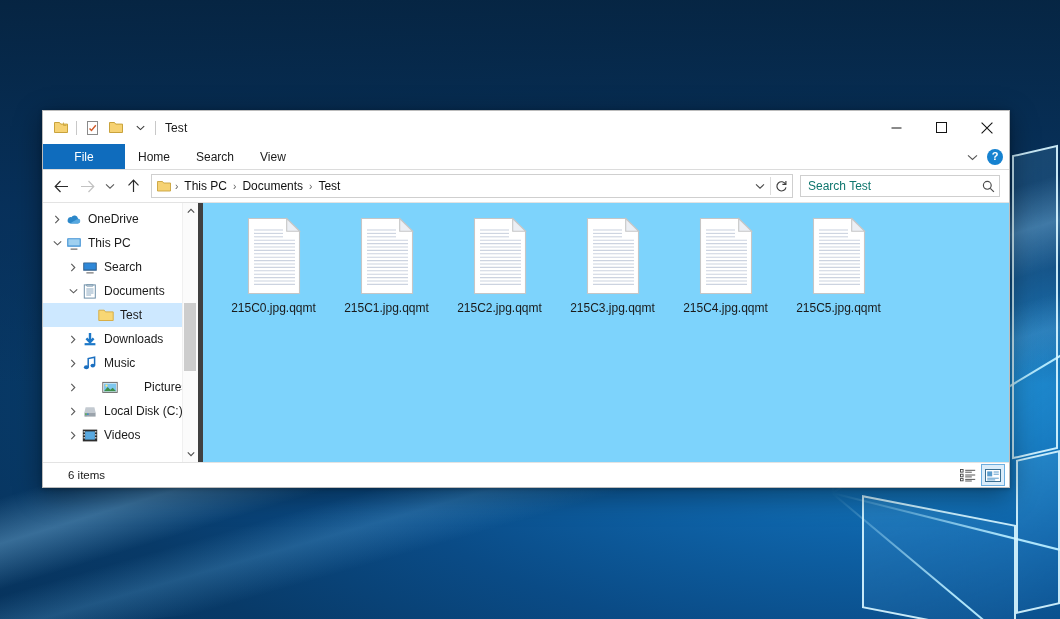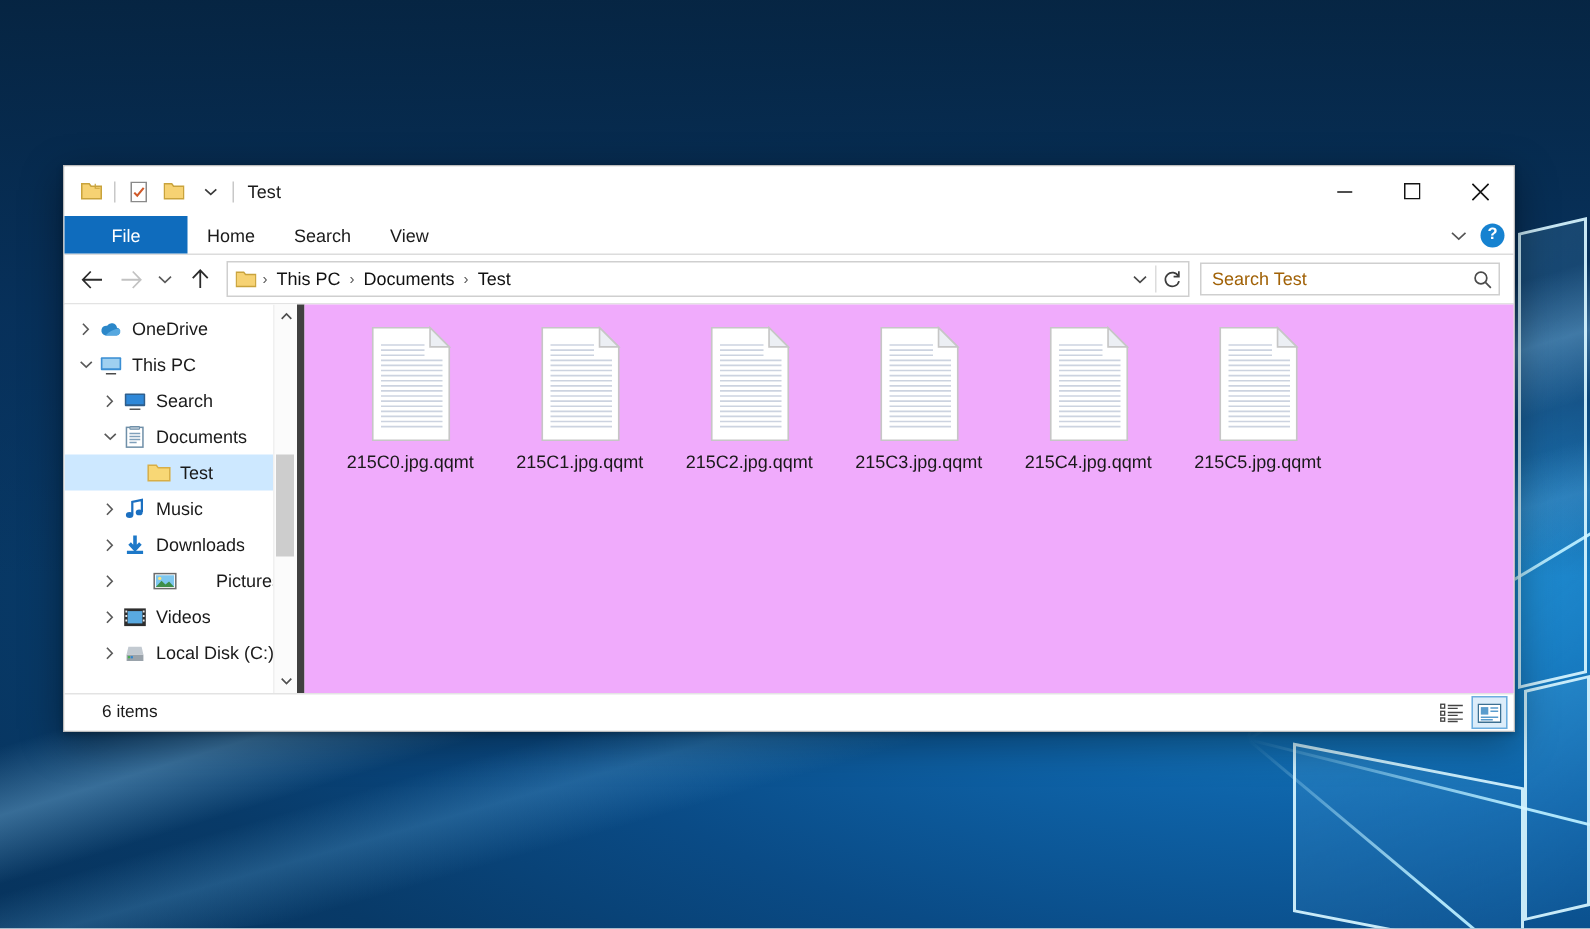--- a/index.html
+++ b/index.html
@@ -147,21 +147,21 @@
   }
   .addr-divider { width: 1px; height: 18px; background: #dcdcdc; }
   .searchbox {
     width: 200px; height: 22px;
     border: 1px solid #cfcfcf; background: #fff;
     display: flex; align-items: center;
     margin-left: 5px;
     padding: 0 4px 0 7px;
     box-sizing: border-box;
   }
-  .search-placeholder { flex: 1; font-size: 12px; color: #a16207; }
+  .search-placeholder { flex: 1; font-size: 12px; color: #0f766e; }
 
   
   .body-row { flex: 1; display: flex; min-height: 0; border-top: 1px solid #e3e3e3; }
 
   
   .navpane {
     width: 155px; min-width: 155px;
     background: #ffffff;
     border-right: 5px solid #404040;
     position: relative;
@@ -202,21 +202,21 @@
   }
   .sb-track { flex: 1; width: 15px; position: relative; }
   .sb-thumb {
     position: absolute; left: 1px; width: 12px;
     top: 37%; height: 30%;
     background: #cdcdcd;
   }
 
   
   .content {
-    flex: 1; background: #f0abfc;
+    flex: 1; background: #7dd3fc;
     position: relative; overflow: hidden;
   }
   .filegrid {
     display: flex; flex-wrap: wrap;
     padding: 8px 0 0 14px;
     gap: 0;
   }
   .fileitem {
     width: 113px;
     padding: 6px 0 4px 0;
@@ -466,88 +466,88 @@
               <div class="nav-label">Test</div>
             </div>
             <div class="nav-item" style="padding-left: 22px;">
               <div class="expander">
                 <svg width="6" height="9" viewBox="0 0 6 9">
                   <path d="M1.3 0.8L4.8 4.5 1.3 8.2" fill="none" stroke="#5a5a5a" stroke-width="1.1"></path>
                 </svg>
               </div>
               <div class="nav-icon">
                 <svg width="16" height="15" viewBox="0 0 16 15">
+                  <path d="M8 1v7.4M4.4 6.4L8 10.2l3.6-3.8" fill="none" stroke="#1d78c8" stroke-width="2.4"></path>
+                  <path d="M2.6 12.2h10.8" stroke="#1d78c8" stroke-width="2.2"></path>
+                </svg>
+              </div>
+              <div class="nav-label">Downloads</div>
+            </div>
+            <div class="nav-item" style="padding-left: 22px;">
+              <div class="expander">
+                <svg width="6" height="9" viewBox="0 0 6 9">
+                  <path d="M1.3 0.8L4.8 4.5 1.3 8.2" fill="none" stroke="#5a5a5a" stroke-width="1.1"></path>
+                </svg>
+              </div>
+              <div class="nav-icon">
+                <svg width="16" height="15" viewBox="0 0 16 15">
                   <path d="M6.2 11V2.6l6.4-1.4v8.2" fill="none" stroke="#1b6fc0" stroke-width="1.5"></path>
                   <ellipse cx="4.4" cy="11.3" rx="2.5" ry="2" fill="#1b6fc0"></ellipse>
                   <ellipse cx="10.8" cy="9.6" rx="2.3" ry="1.9" fill="#1b6fc0"></ellipse>
                 </svg>
               </div>
               <div class="nav-label">Music</div>
-            </div>
-            <div class="nav-item" style="padding-left: 22px;">
-              <div class="expander">
-                <svg width="6" height="9" viewBox="0 0 6 9">
-                  <path d="M1.3 0.8L4.8 4.5 1.3 8.2" fill="none" stroke="#5a5a5a" stroke-width="1.1"></path>
-                </svg>
-              </div>
-              <div class="nav-icon">
-                <svg width="16" height="15" viewBox="0 0 16 15">
-                  <path d="M8 1v7.4M4.4 6.4L8 10.2l3.6-3.8" fill="none" stroke="#1d78c8" stroke-width="2.4"></path>
-                  <path d="M2.6 12.2h10.8" stroke="#1d78c8" stroke-width="2.2"></path>
-                </svg>
-              </div>
-              <div class="nav-label">Downloads</div>
             </div>
             <div class="nav-item" style="padding-left: 22px; gap: 20px;">
               <div class="expander">
                 <svg width="6" height="9" viewBox="0 0 6 9">
                   <path d="M1.3 0.8L4.8 4.5 1.3 8.2" fill="none" stroke="#5a5a5a" stroke-width="1.1"></path>
                 </svg>
               </div>
               <div class="nav-icon">
                 <svg width="16" height="15" viewBox="0 0 16 15">
                   <rect x="0.8" y="2.4" width="14.4" height="10" fill="#fff" stroke="#6b6b6b" stroke-width="1"></rect>
                   <rect x="1.9" y="3.5" width="12.2" height="7.8" fill="#7ec7ef"></rect>
                   <path d="M1.9 11.3l3.8-4.2 2.6 2.6 2.4-2 3.4 3.6z" fill="#3f8f4a"></path>
                   <circle cx="4.5" cy="5.6" r="1.1" fill="#ffe57a"></circle>
                 </svg>
               </div>
               <div class="nav-label">Pictures</div>
-            </div>
-            <div class="nav-item" style="padding-left: 22px;">
-              <div class="expander">
-                <svg width="6" height="9" viewBox="0 0 6 9">
-                  <path d="M1.3 0.8L4.8 4.5 1.3 8.2" fill="none" stroke="#5a5a5a" stroke-width="1.1"></path>
-                </svg>
-              </div>
-              <div class="nav-icon">
-                <svg width="16" height="15" viewBox="0 0 16 15">
-                  <rect x="0.8" y="1.6" width="14.4" height="11.8" fill="#2d2d2d"></rect>
-                  <rect x="3.1" y="3.4" width="9.8" height="8.2" fill="#59a9e0"></rect>
-                  <path d="M1.6 3h1.2v1.4H1.6zM1.6 6h1.2v1.4H1.6zM1.6 9h1.2v1.4H1.6zM13.2 3h1.2v1.4h-1.2zM13.2 6h1.2v1.4h-1.2zM13.2 9h1.2v1.4h-1.2z" fill="#e8e8e8"></path>
-                </svg>
-              </div>
-              <div class="nav-label">Videos</div>
             </div>
             <div class="nav-item" style="padding-left: 22px;">
               <div class="expander">
                 <svg width="6" height="9" viewBox="0 0 6 9">
                   <path d="M1.3 0.8L4.8 4.5 1.3 8.2" fill="none" stroke="#5a5a5a" stroke-width="1.1"></path>
                 </svg>
               </div>
               <div class="nav-icon">
                 <svg width="16" height="15" viewBox="0 0 16 15">
                   <path d="M2.4 8.4h11.2v4.2H2.4z" fill="#9aa3ab"></path>
                   <path d="M3.6 3.2h8.8l1.2 5.2H2.4z" fill="#c3cad1"></path>
                   <rect x="3.2" y="9.4" width="1.5" height="1.5" fill="#45b04a"></rect>
                   <rect x="5.1" y="9.4" width="1.5" height="1.5" fill="#2f86cf"></rect>
                   <rect x="3.2" y="11.2" width="1.5" height="1" fill="#8e979f"></rect>
                 </svg>
               </div>
               <div class="nav-label">Local Disk (C:)</div>
+            </div>
+            <div class="nav-item" style="padding-left: 22px;">
+              <div class="expander">
+                <svg width="6" height="9" viewBox="0 0 6 9">
+                  <path d="M1.3 0.8L4.8 4.5 1.3 8.2" fill="none" stroke="#5a5a5a" stroke-width="1.1"></path>
+                </svg>
+              </div>
+              <div class="nav-icon">
+                <svg width="16" height="15" viewBox="0 0 16 15">
+                  <rect x="0.8" y="1.6" width="14.4" height="11.8" fill="#2d2d2d"></rect>
+                  <rect x="3.1" y="3.4" width="9.8" height="8.2" fill="#59a9e0"></rect>
+                  <path d="M1.6 3h1.2v1.4H1.6zM1.6 6h1.2v1.4H1.6zM1.6 9h1.2v1.4H1.6zM13.2 3h1.2v1.4h-1.2zM13.2 6h1.2v1.4h-1.2zM13.2 9h1.2v1.4h-1.2z" fill="#e8e8e8"></path>
+                </svg>
+              </div>
+              <div class="nav-label">Videos</div>
             </div>
           </div>
         <div class="nav-scroll">
           <div class="sb-arrow">
             <svg width="8" height="6" viewBox="0 0 8 6">
                 <path d="M0.8 4.6L4 1.3 7.2 4.6" fill="none" stroke="#4f4f4f" stroke-width="1.1"></path>
               </svg>
           </div>
           <div class="sb-track">
             <div class="sb-thumb"></div>

